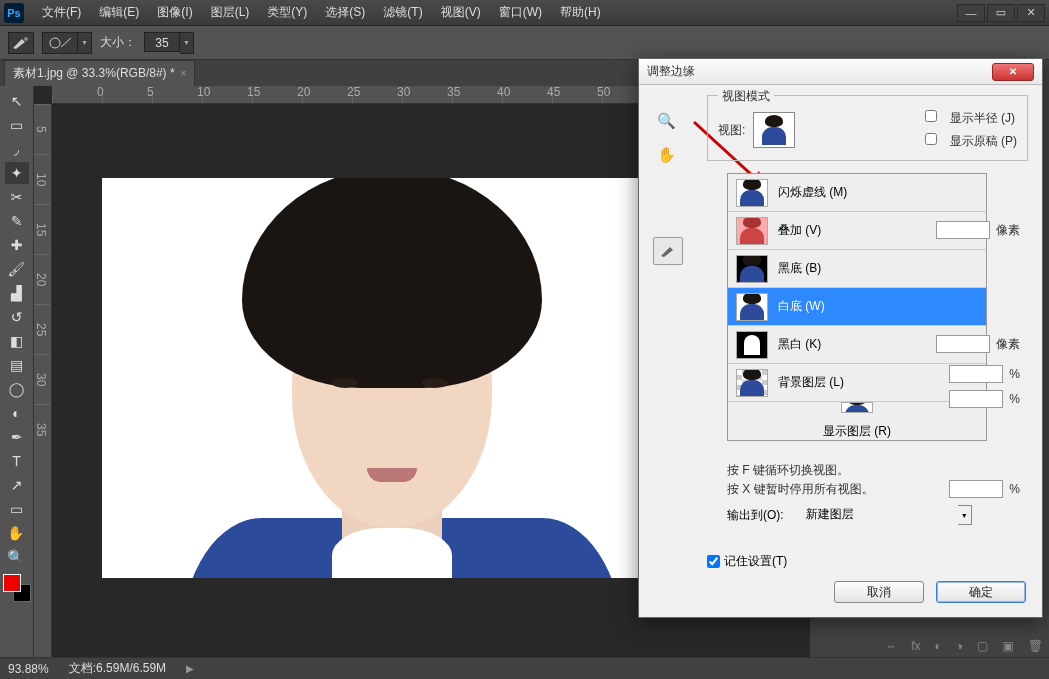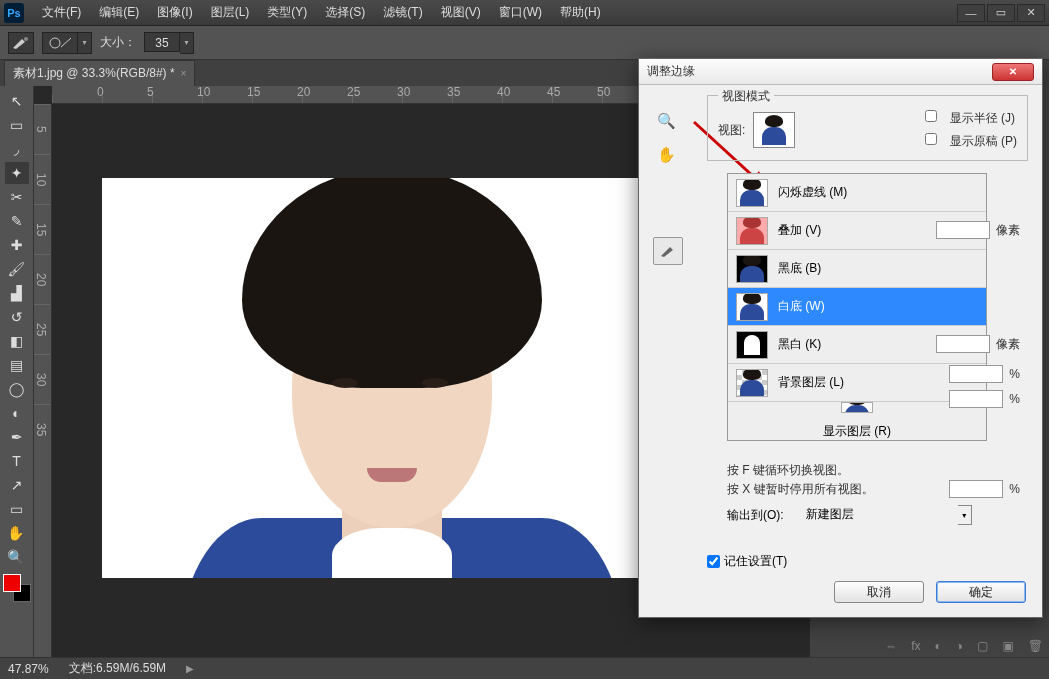--- a/index.html
+++ b/index.html
@@ -230,21 +230,21 @@
           <div class="mouth"></div>
         </div>
       </div>
     </div>
   </div>
 
   <div class="right-panels"></div>
 </div>
 
 <div class="statusbar">
-  <span>47.87%</span>
+  <span>93.88%</span>
   <span><span>文档</span><span>:6.59M/6.59M</span></span>
   <span class="arrow">▶</span>
 </div>
 
 <div class="panel-icons">
   <span>⇔</span>
   <span>fx</span>
   <span>◐</span>
   <span>◑</span>
   <span>▢</span>

